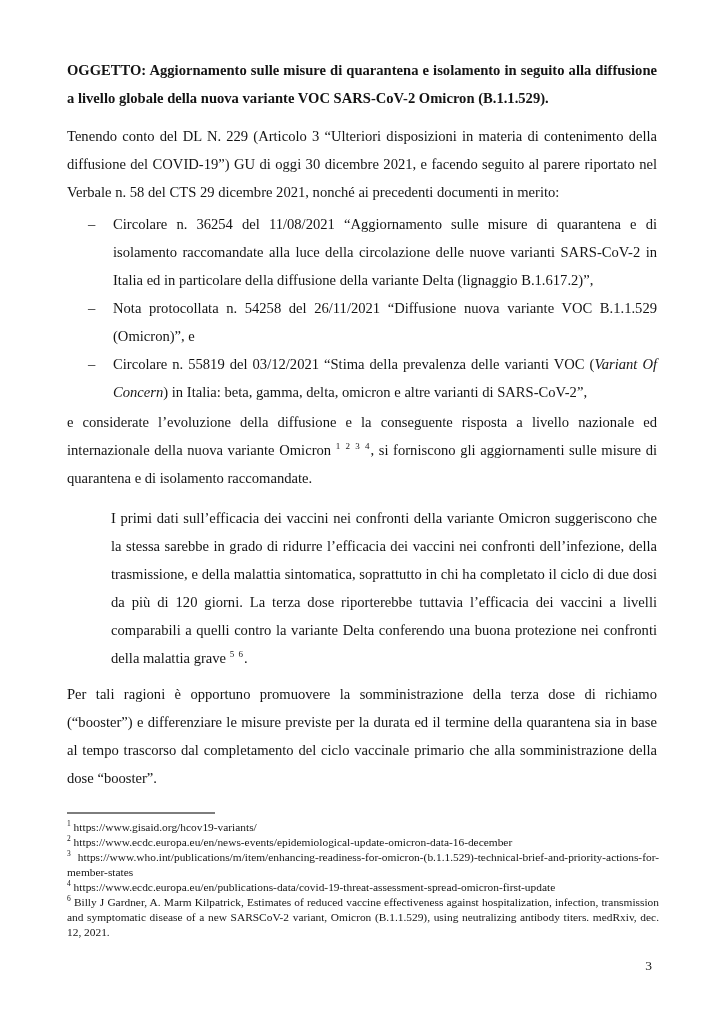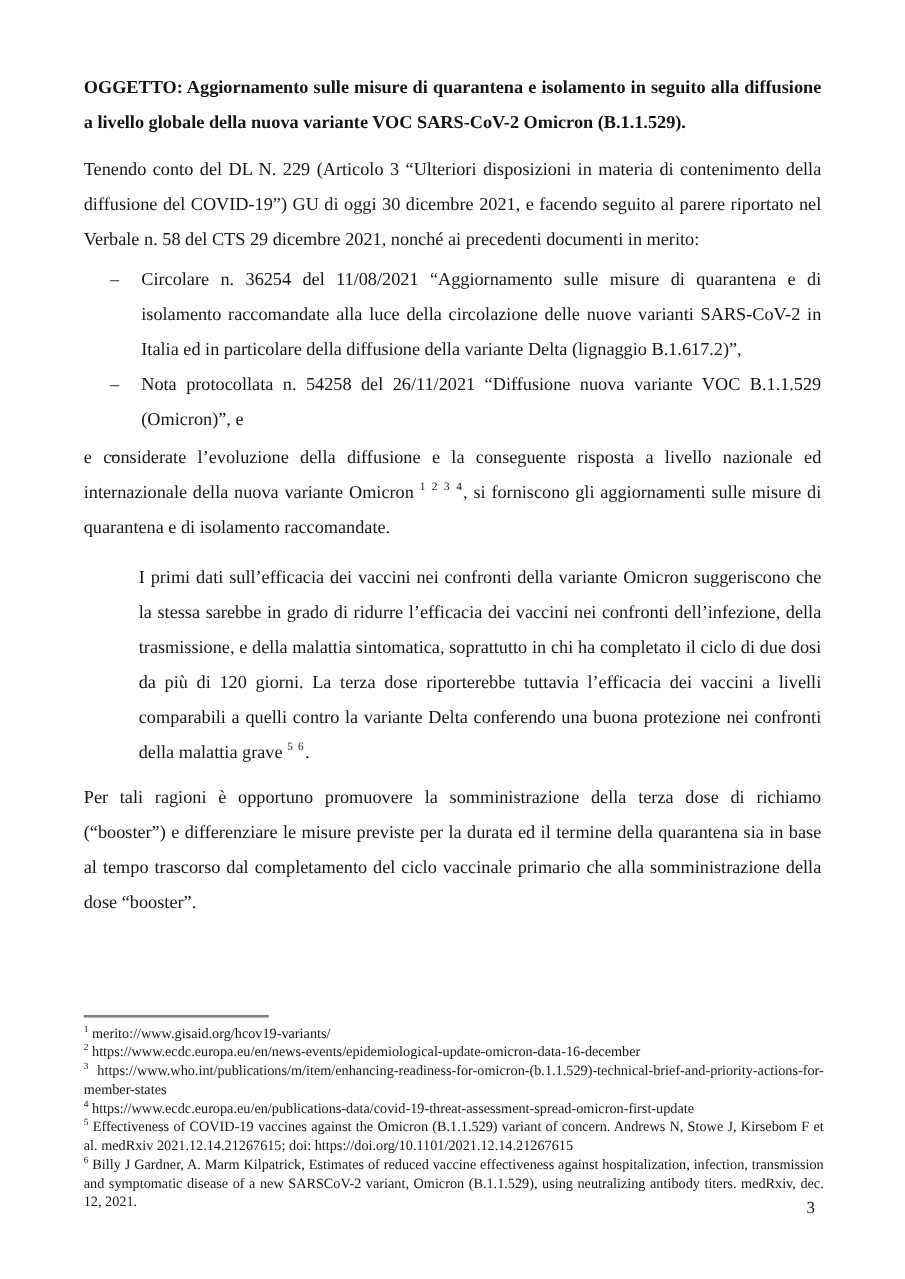--- a/index.html
+++ b/index.html
@@ -117,43 +117,43 @@
       <li class="bullet">
         <span class="marker">–</span>
         <span>Circolare n. 36254 del 11/08/2021 “Aggiornamento sulle misure di quarantena e di isolamento raccomandate alla luce della circolazione delle nuove varianti SARS-CoV-2 in Italia ed in particolare della diffusione della variante Delta (lignaggio B.1.617.2)”,</span>
       </li>
       <li class="bullet">
         <span class="marker">–</span>
         <span>Nota protocollata n. 54258 del 26/11/2021 “Diffusione nuova variante VOC B.1.1.529 (Omicron)”, e</span>
       </li>
       <li class="bullet">
         <span class="marker">–</span>
+        <span><span>Circolare n. 55819 del 03/12/2021 “Stima della prevalenza delle varianti VOC (</span><em>Variant Of Concern</em><span>) in Italia: beta, gamma, delta, omicron e altre varianti di SARS-CoV-2”,</span></span>
       </li>
     </ul>
 
     <p class="para considerations"><span>e considerate l’evoluzione della diffusione e la conseguente risposta a livello nazionale ed internazionale della nuova variante Omicron </span><sup class="ref">1 2 3 4</sup><span>, si forniscono gli aggiornamenti sulle misure di quarantena e di isolamento raccomandate.</span></p>
 
 
     <p class="para pA"><span>I primi dati sull’efficacia dei vaccini nei confronti della variante Omicron suggeriscono che la stessa sarebbe in grado di ridurre l’efficacia dei vaccini nei confronti dell’infezione, della trasmissione, e della malattia sintomatica, soprattutto in chi ha completato il ciclo di due dosi da più di 120 giorni. La terza dose riporterebbe tuttavia l’efficacia dei vaccini a livelli comparabili a quelli contro la variante Delta conferendo una buona protezione nei confronti della malattia grave </span><sup class="ref">5 6</sup><span>.</span></p>
 
     <p class="para pB">Per tali ragioni è opportuno promuovere la somministrazione della terza dose di richiamo (“booster”) e differenziare le misure previste per la durata ed il termine della quarantena sia in base al tempo trascorso dal completamento del ciclo vaccinale primario che alla somministrazione della dose “booster”.</p>
 
   </div>
 
   <div class="footnote-area">
     <div class="footnote-rule"></div>
 
-    <div class="footnote"><sup>1</sup> <span>merito://www.gisaid.org/hcov19-variants/</span></div>
+    <div class="footnote"><sup>1</sup> <span>https://www.gisaid.org/hcov19-variants/</span></div>
 
     <div class="footnote"><sup>2</sup> <span>https://www.ecdc.europa.eu/en/news-events/epidemiological-update-omicron-data-16-december</span></div>
 
     <div class="footnote"><sup>3</sup> <span>https://www.who.int/publications/m/item/enhancing-readiness-for-omicron-(b.1.1.529)-technical-brief-and-priority-actions-for-member-states</span></div>
 
     <div class="footnote"><sup>4</sup> <span>https://www.ecdc.europa.eu/en/publications-data/covid-19-threat-assessment-spread-omicron-first-update</span></div>
 
-    <div class="footnote"><sup>5</sup> <span>Effectiveness of COVID-19 vaccines against the Omicron (B.1.1.529) variant of concern. Andrews N, Stowe J, Kirsebom F et al. medRxiv 2021.12.14.21267615; doi: https://doi.org/10.1101/2021.12.14.21267615</span></div>
 
     <div class="footnote"><sup>6</sup> <span>Billy J Gardner, A. Marm Kilpatrick, Estimates of reduced vaccine effectiveness against hospitalization, infection, transmission and symptomatic disease of a new SARSCoV-2 variant, Omicron (B.1.1.529), using neutralizing antibody titers. medRxiv, dec. 12, 2021.</span></div>
   </div>
 
   <div class="page-number">3</div>
 
 </div>
 
 </body></html>

